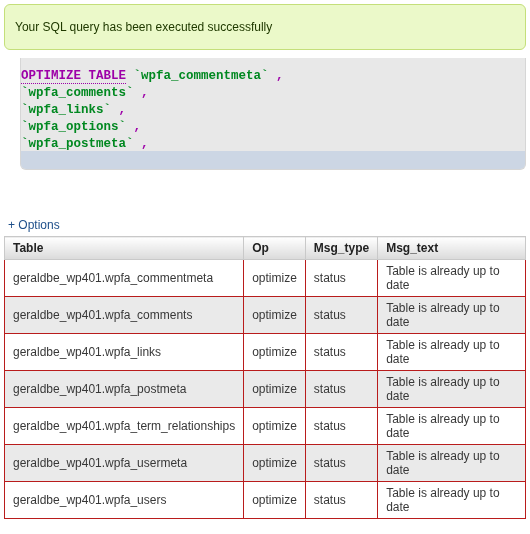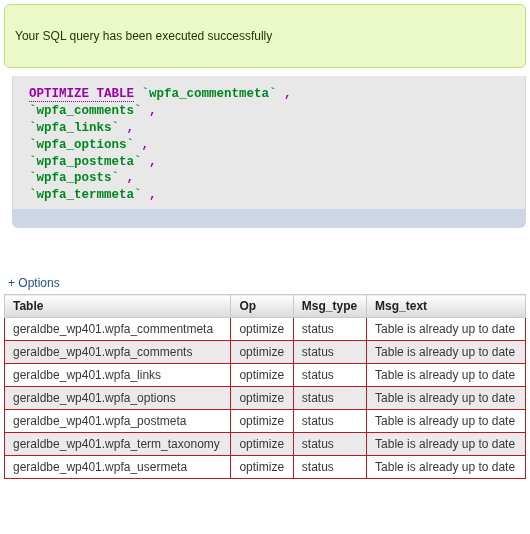--- a/index.html
+++ b/index.html
@@ -8,32 +8,32 @@
     padding: 4px;
     font-family: Arial, Helvetica, sans-serif;
     font-size: 12px;
     background: #fff;
     color: #222;
   }
   .success-box {
     background: #EBF9C9;
     border: 1px solid #C4DF7A;
     border-radius: 6px;
-    padding: 24px 10px;
+    padding: 15px 10px;
     margin: 0 0 8px 0;
     color: #203A00;
   }
   .sql-box {
     background: #E8E8E8;
     border: 1px solid #D6D6D6;
     border-top: none;
     border-radius: 0 0 6px 6px;
-    padding: 10px 12px 0 16px;
-    margin: 0 0 4px 8px;
-    height: 152px;
+    padding: 10px 12px 0 0;
+    margin: 0 0 4px 16px;
+    height: 112px;
     overflow: hidden;
     position: relative;
   }
   .sql-keyword {
     color: #9D00A8;
     font-weight: bold;
     border-bottom: 1px dotted #9D00A8;
   }
   .sql-string { color: #008820; font-weight: bold; }
   .sql-punc { color: #9D00A8; font-weight: bold; }
@@ -115,39 +115,39 @@
         <td>status</td>
         <td>Table is already up to date</td>
       </tr>
       <tr>
         <td>geraldbe_wp401.wpfa_links</td>
         <td>optimize</td>
         <td>status</td>
         <td>Table is already up to date</td>
       </tr>
       <tr>
-        <td>geraldbe_wp401.wpfa_options</td>
-        <td>optimize</td>
-        <td>status</td>
-        <td>Table is already up to date</td>
-      </tr>
-      <tr>
         <td>geraldbe_wp401.wpfa_postmeta</td>
         <td>optimize</td>
         <td>status</td>
         <td>Table is already up to date</td>
       </tr>
       <tr>
-        <td>geraldbe_wp401.wpfa_term_taxonomy</td>
+        <td>geraldbe_wp401.wpfa_term_relationships</td>
         <td>optimize</td>
         <td>status</td>
         <td>Table is already up to date</td>
       </tr>
       <tr>
         <td>geraldbe_wp401.wpfa_usermeta</td>
+        <td>optimize</td>
+        <td>status</td>
+        <td>Table is already up to date</td>
+      </tr>
+      <tr>
+        <td>geraldbe_wp401.wpfa_users</td>
         <td>optimize</td>
         <td>status</td>
         <td>Table is already up to date</td>
       </tr>
     </tbody>
 </table>
 
 
 
 

